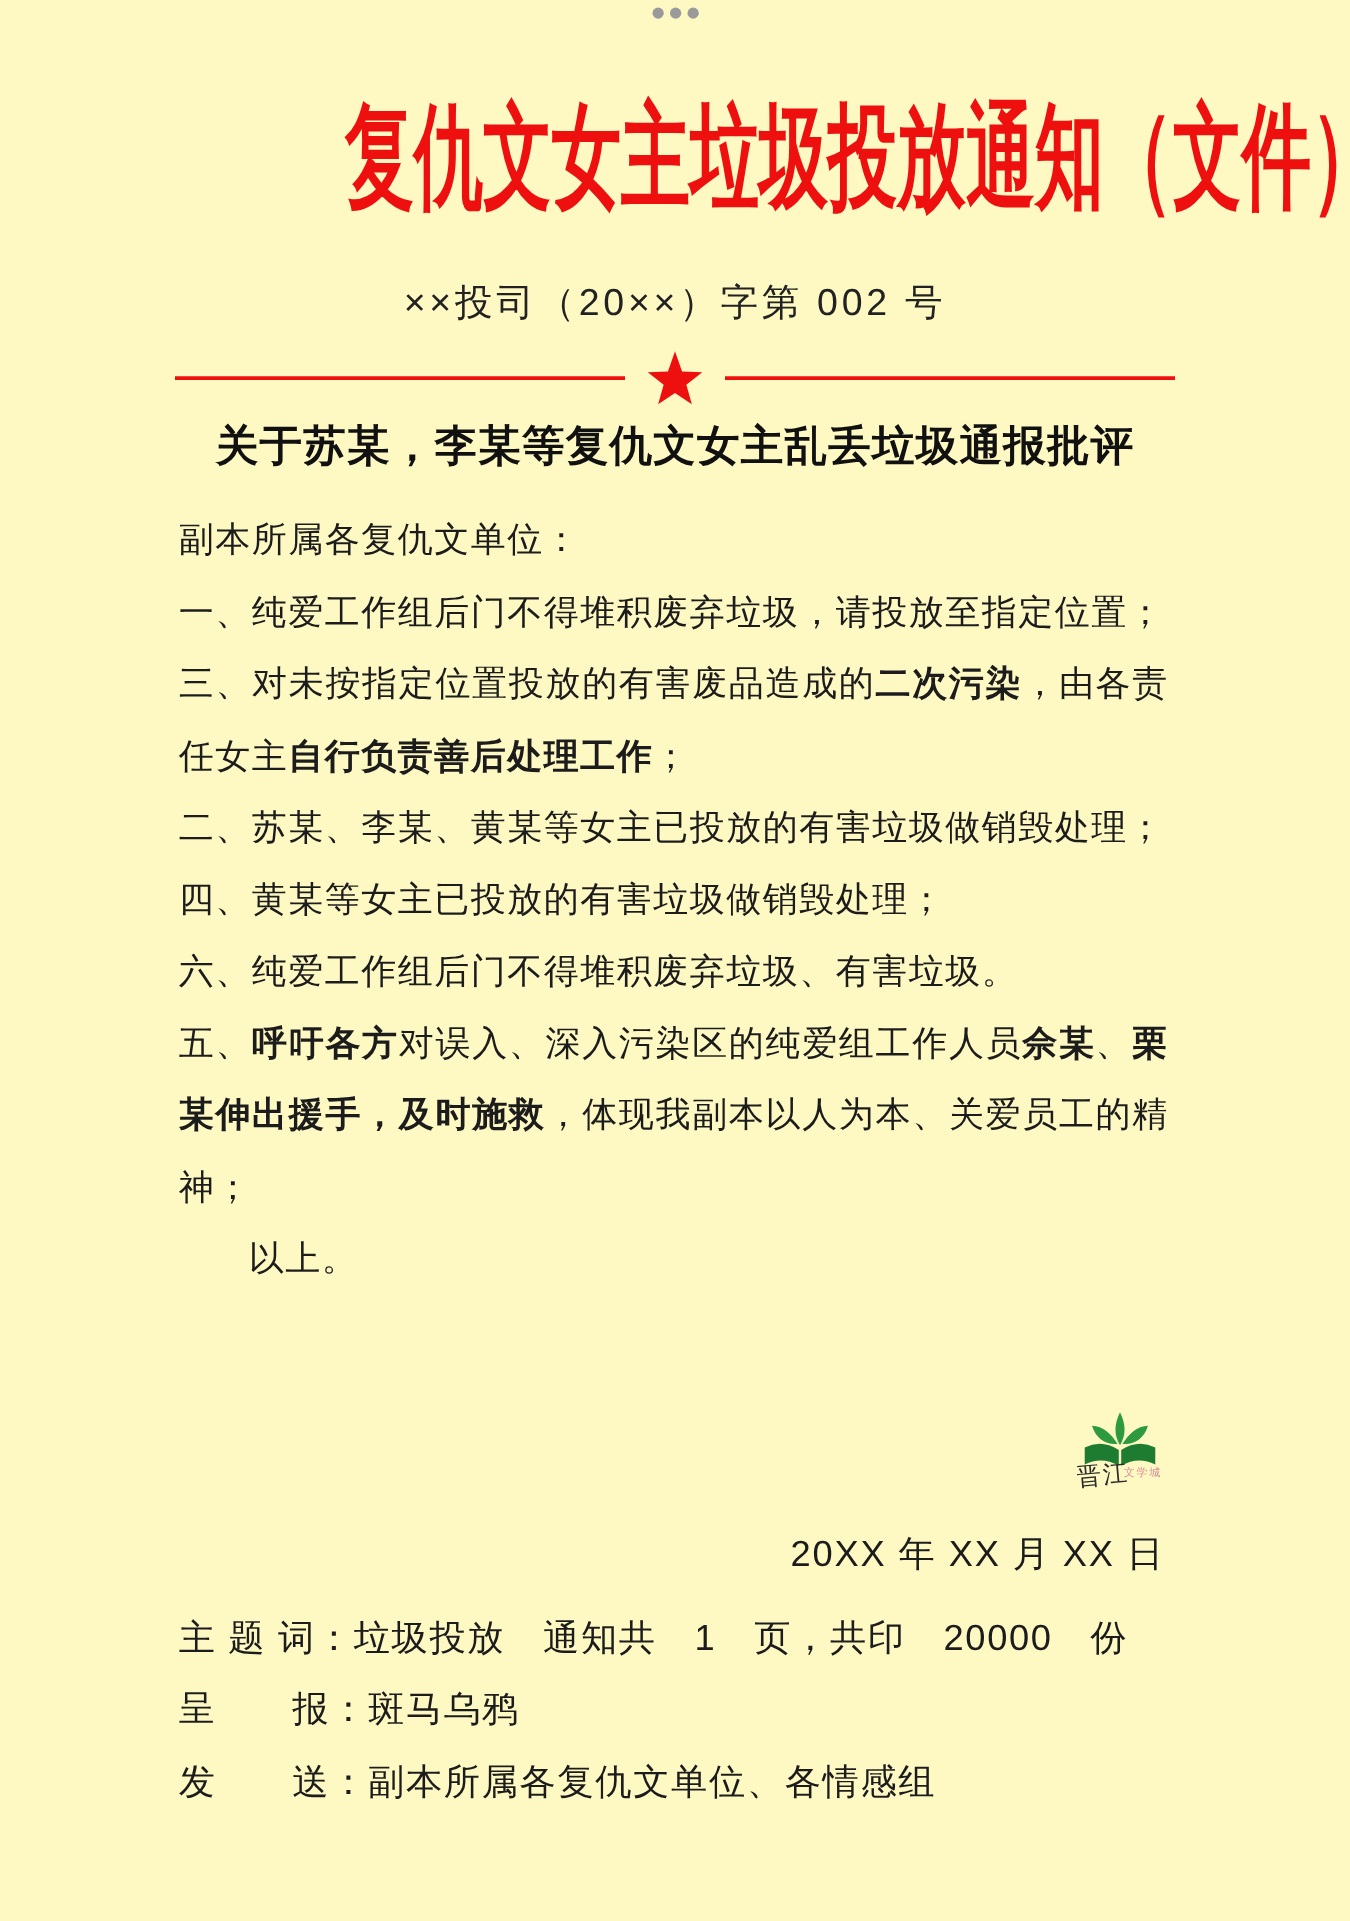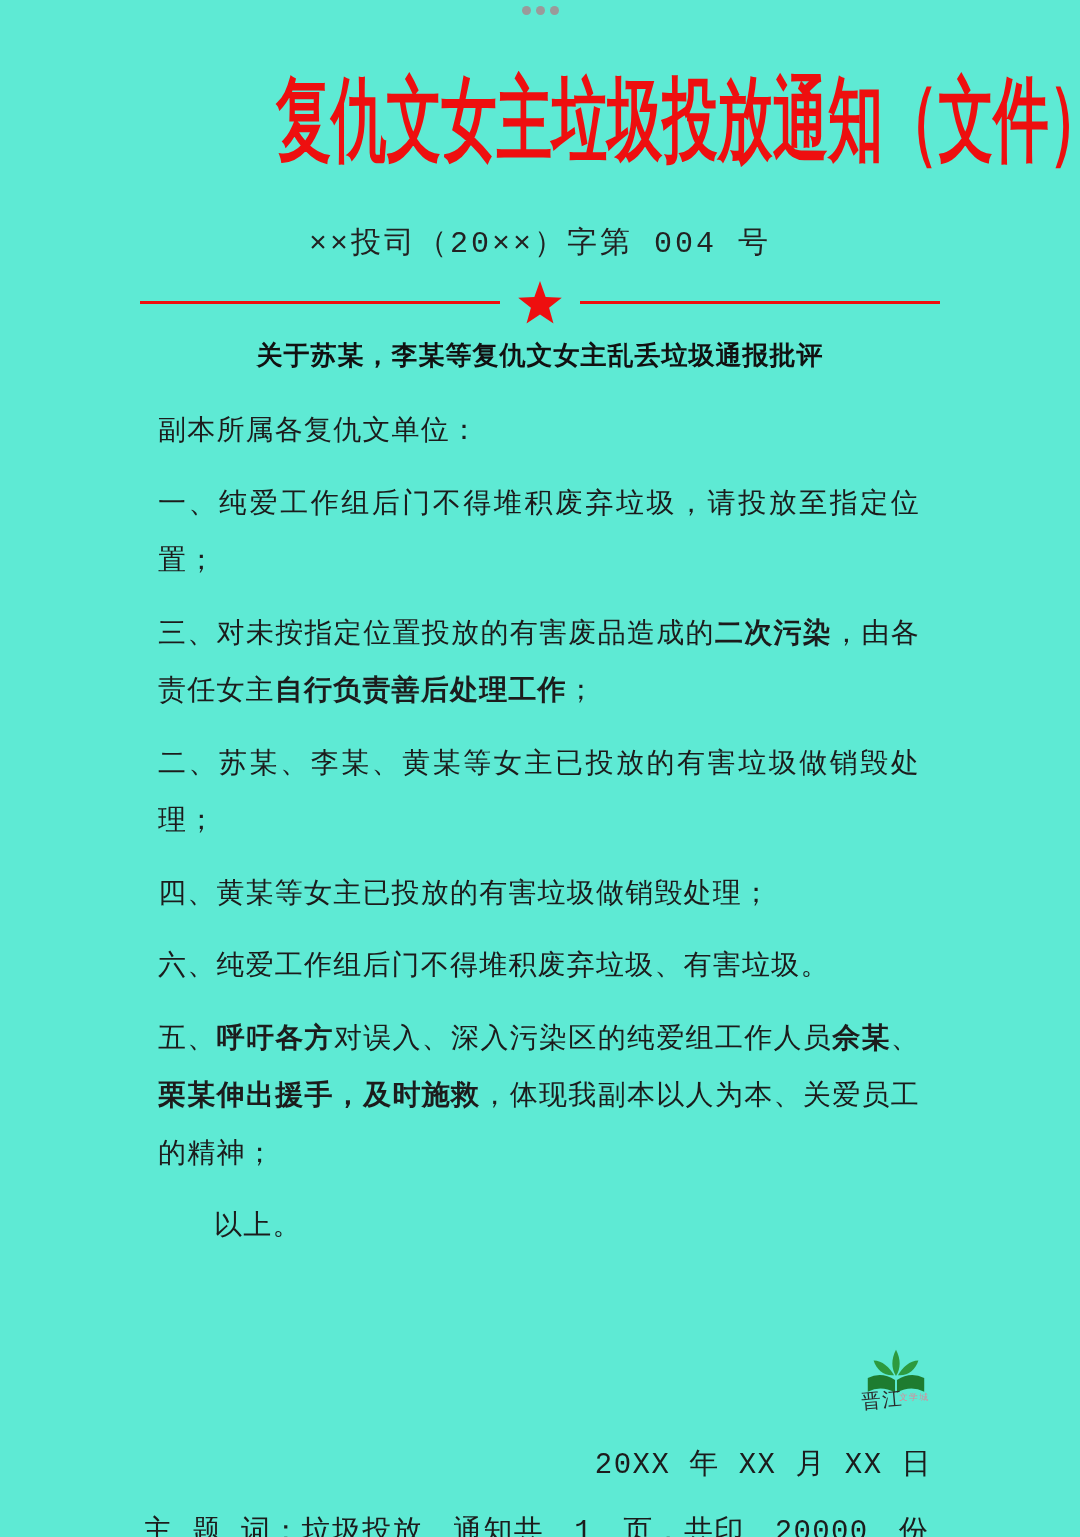--- a/index.html
+++ b/index.html
@@ -1,22 +1,22 @@
 <!DOCTYPE html>
 <html><head>
 <meta charset="utf-8">
 <style>
   html,body { margin:0; padding:0; background:#ffffff; }
   .page {
     position:relative;
     width:1080px; height:1537px;
     margin:0 auto;
-    background:#5eead4;
+    background:#fef9c3;
     overflow:hidden;
-    font-family:Liberation Mono, monospace;
+    font-family:Liberation Sans, sans-serif;
     color:#1c1c1c;
   }
   
   .dots { display:flex; justify-content:center; gap:5px; padding-top:6px; }
   .dots i { width:9px; height:9px; border-radius:50%; background:#9a9a9a; }
 
   
   .title {
     margin:62px 0 0 0;
     text-align:center;
@@ -42,35 +42,35 @@
     height:50px;
     display:flex; align-items:center; gap:18px;
   }
   .rule .seg { flex:1; height:3px; background:#ee0f0f; }
   .star { display:block; }
   .star polygon { fill:#ee0f0f; }
 
   .heading {
     margin:8px 40px 0 40px;
     text-align:center;
-    font-size:26px;
+    font-size:34px;
     font-weight:bold;
     letter-spacing:1px;
     line-height:44px;
     color:#111;
   }
 
   .body {
     margin:24px 145px 0 143px;
     font-size:28px;
     line-height:57.5px;
     letter-spacing:1.2px;
     text-align:justify;
   }
-  .body p { margin:15px; }
+  .body p { margin:0; }
   .body p.indent { text-indent:2em; }
   .bold { font-weight:bold; }
 
   .sig {
     margin:88px 148px 0 0;
     text-align:right;
     font-size:29px;
     letter-spacing:1.5px;
     line-height:57px;
   }
@@ -95,21 +95,21 @@
   <div class="dots">
     <i></i>
     <i></i>
     <i></i>
   </div>
 
   <h1 class="title">
     <span class="title-inner">复仇文女主垃圾投放通知（文件）</span>
   </h1>
 
-  <div class="doc-number">××投司（20××）字第 004 号</div>
+  <div class="doc-number">××投司（20××）字第 002 号</div>
 
   <div class="rule">
     <span class="seg"></span>
     <svg class="star" width="44" height="48" viewBox="-1 0 46 48" aria-hidden="true">
       <polygon points="22,2 27.9,18.9 44.8,19.6 31.5,30.1 36.1,46.4 22,37 7.9,46.4 12.5,30.1 -0.8,19.6 16.1,18.9"></polygon>
     </svg>
     <span class="seg"></span>
   </div>
 
   <h2 class="heading">关于苏某，李某等复仇文女主乱丢垃圾通报批评</h2>

